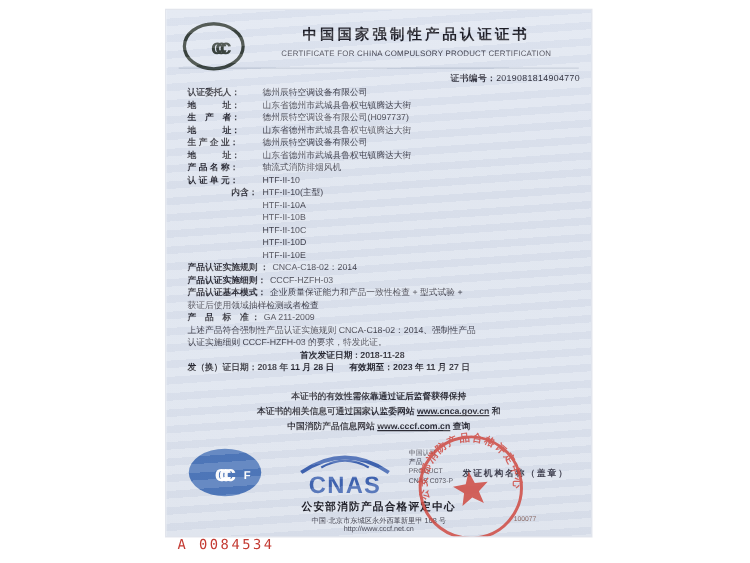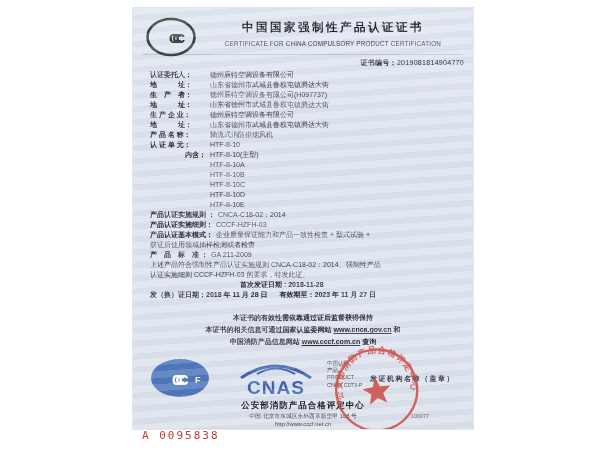--- a/index.html
+++ b/index.html
@@ -144,14 +144,14 @@
         <polygon points="50,36 54,46.5 65.2,47.1 56.5,54.1 59.4,64.9 50,58.8 40.6,64.9 43.5,54.1 34.8,47.1 46,46.5" fill="#cf4a42"></polygon>
       </svg>
     </div>
 
     <div class="footer-org">公安部消防产品合格评定中心</div>
     <div class="footer-addr">中国·北京市东城区永外西革新里甲 108 号</div>
     <div class="footer-post">100077</div>
     <div class="footer-url">http://www.cccf.net.cn</div>
   </div>
 
-  <div class="serial">A 0095838</div>
+  <div class="serial">A 0084534</div>
 </div>
 
 </body></html>

